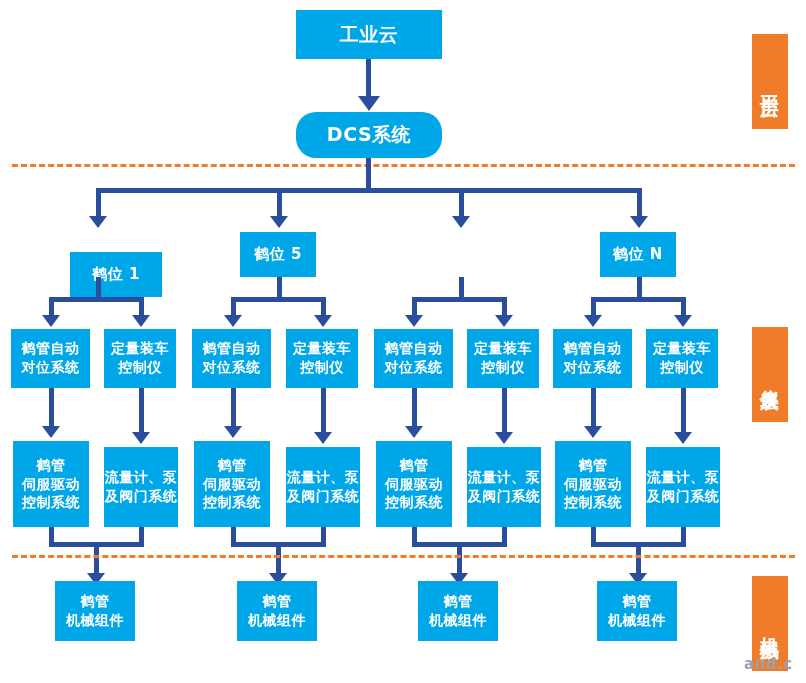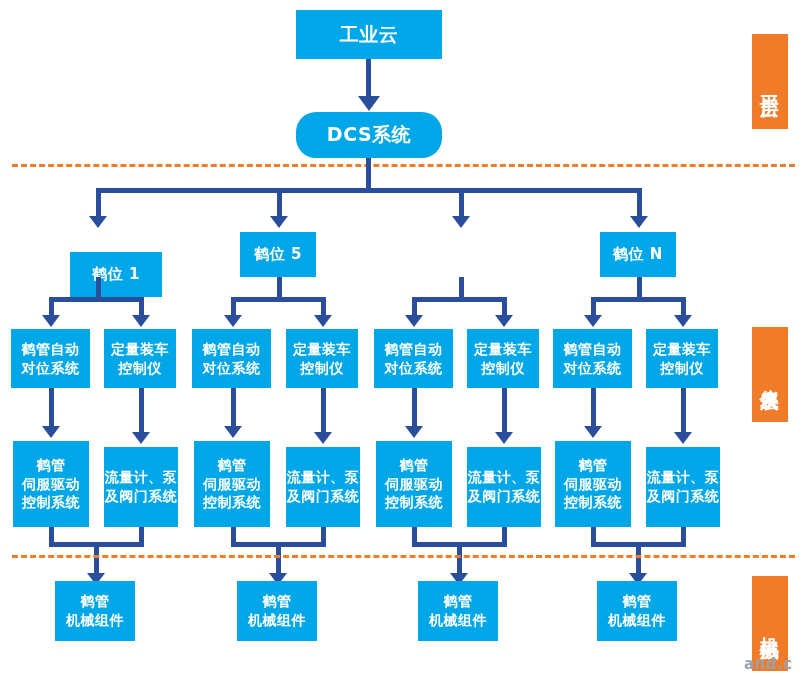--- a/index.html
+++ b/index.html
@@ -27,21 +27,21 @@
     text-align: center;
     font-weight: bold;
     line-height: 1.35;
     box-sizing: border-box;
     white-space: pre-line;
     letter-spacing: 0.5px;
   }
   .box.top      { font-size: 19px; }
   .box.dcs      { font-size: 19px; border-radius: 20px; }
   .box.bay      { font-size: 15px; }
-  .box.instr    { font-size: 14px; }
+  .box.instr    { font-size: 14px; font-family: Liberation Mono, monospace; }
   .box.device   { font-size: 14px; }
   .box.mech     { font-size: 14px; }
 
   .layer-label {
     position: absolute;
     background: #f07b28;
     color: #ffffff;
     font-size: 19px;
     font-weight: bold;
     line-height: 1.18;

